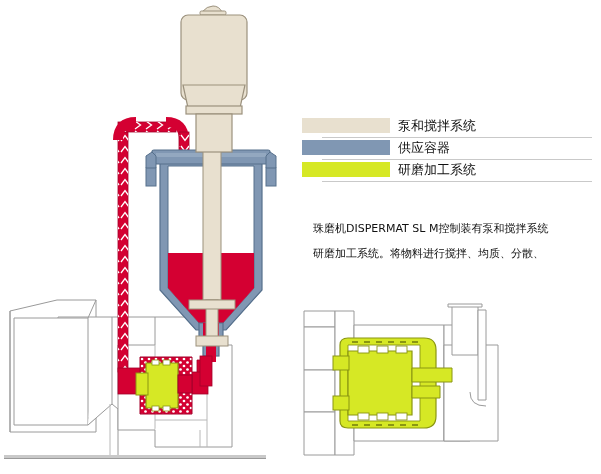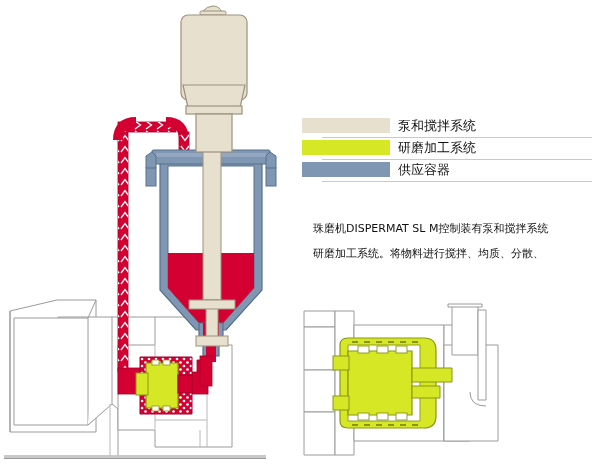--- a/index.html
+++ b/index.html
@@ -221,29 +221,29 @@
 
   </svg>
 
   <div id="legend">
     <div class="legend-row">
       <div class="legend-swatch" style="background: rgb(232, 224, 207);"></div>
       <div class="legend-label">泵和搅拌系统</div>
       <div class="legend-rule"></div>
     </div>
     <div class="legend-row">
+      <div class="legend-swatch" style="background: rgb(128, 151, 179);"></div>
+      <div class="legend-label">供应容器</div>
+      <div class="legend-rule"></div>
+    </div>
+    <div class="legend-row">
       <div class="legend-swatch" style="background: rgb(214, 232, 37);"></div>
       <div class="legend-label">研磨加工系统</div>
       <div class="legend-rule"></div>
     </div>
-    <div class="legend-row">
-      <div class="legend-swatch" style="background: rgb(128, 151, 179);"></div>
-      <div class="legend-label">供应容器</div>
-      <div class="legend-rule"></div>
-    </div>
   </div>
 
   <div id="desc">
     <div>珠磨机DISPERMAT SL M控制装有泵和搅拌系统</div>
     <div>研磨加工系统。将物料进行搅拌、均质、分散、</div>
   </div>
 
 </div>
 
 </body></html>

